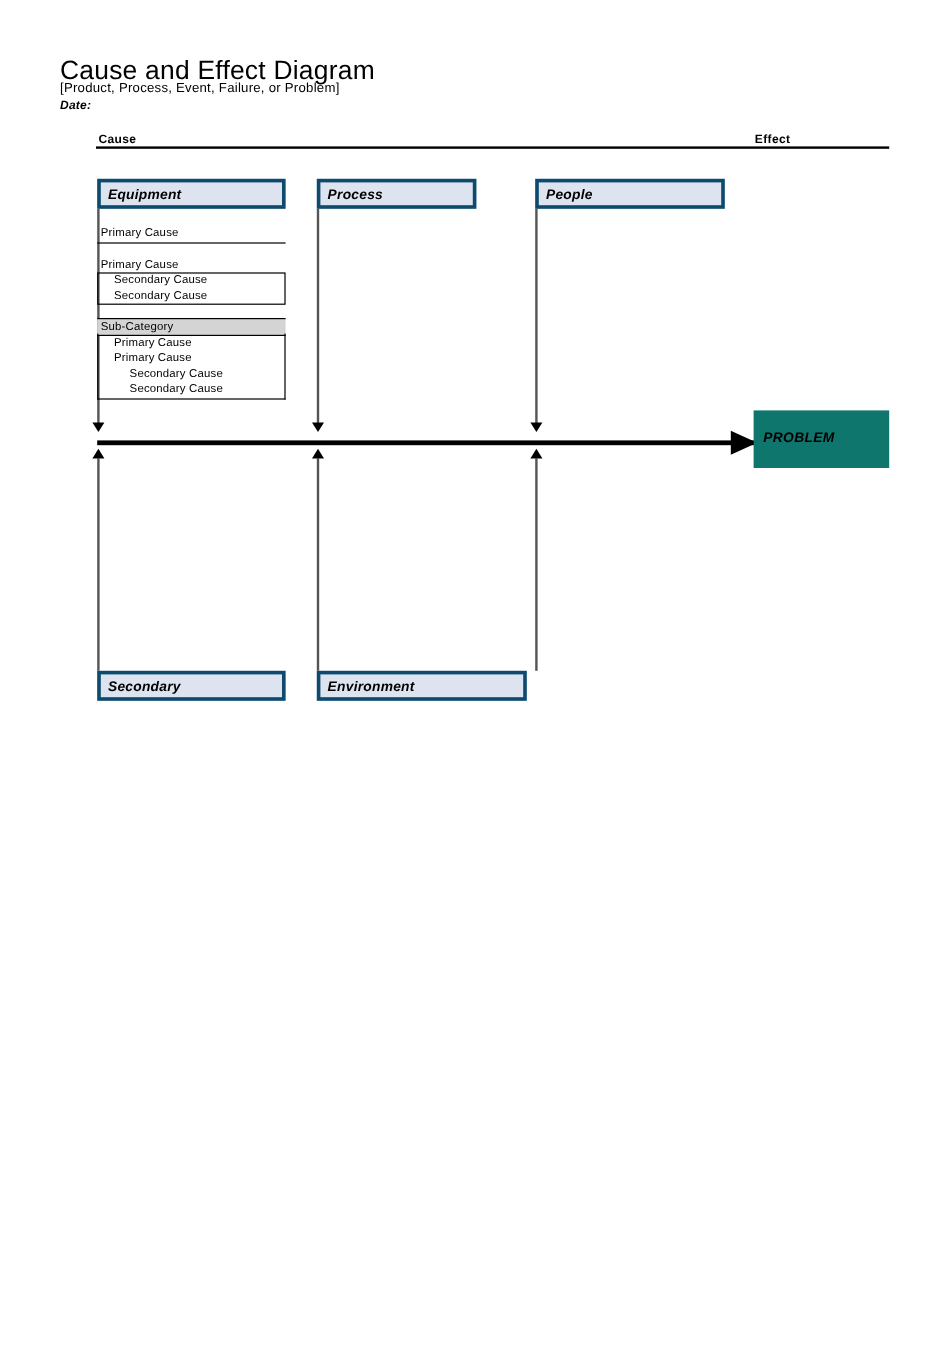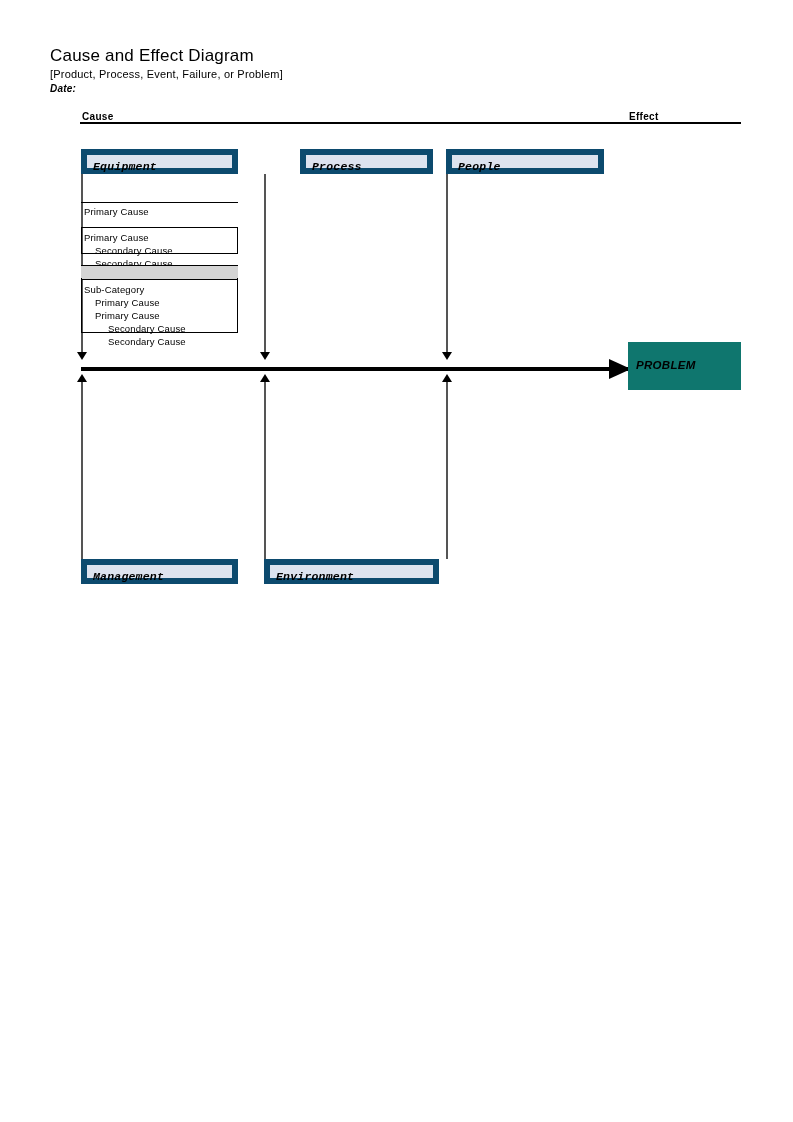--- a/index.html
+++ b/index.html
@@ -7,21 +7,21 @@
     width:793px;height:1122px;position:relative;overflow:hidden;
     font-family:"Liberation Sans","DejaVu Sans",sans-serif;
     color:#000000;
     -webkit-font-smoothing:antialiased;
   }
   .page{position:absolute;left:0;top:0;width:793px;height:1122px;}
 
   
   #doc-title{
     position:absolute;left:50px;top:46px;
-    font-size:17px;letter-spacing:.2px;color:#000;white-space:nowrap;
+    font-size:22px;letter-spacing:.2px;color:#000;white-space:nowrap;
   }
   #doc-subtitle{
     position:absolute;left:50px;top:68px;
     font-size:11px;letter-spacing:.2px;white-space:nowrap;
   }
   #doc-date{
     position:absolute;left:50px;top:83px;
     font-size:10px;font-style:italic;font-weight:600;letter-spacing:.2px;white-space:nowrap;
   }
 
@@ -34,23 +34,22 @@
     font-size:10px;font-weight:bold;letter-spacing:.3px;white-space:nowrap;
   }
   #label-effect{
     position:absolute;left:629px;top:111px;
     font-size:10px;font-weight:bold;letter-spacing:.3px;white-space:nowrap;
   }
 
   
   .cat-box{
     position:absolute;height:25px;
-    background:#dde3ef;border:6px solid #0c4a6e;
+    background:#dde3ef;border:3px solid #0c4a6e;
     box-sizing:border-box;
-    font-family:Liberation Mono, monospace;
   }
   .cat-box .cat-label{
     position:absolute;left:6px;top:5px;
     font-size:11.5px;font-style:italic;font-weight:bold;letter-spacing:.2px;
     white-space:nowrap;
   }
 
   
   .rib{
     position:absolute;width:2px;background:#555;
@@ -84,21 +83,21 @@
     background:#0f766e;
   }
   #problem-label{
     position:absolute;left:8px;top:17px;
     font-size:11.5px;font-style:italic;font-weight:bold;letter-spacing:.3px;
     white-space:nowrap;
   }
 
   
   .cause-line{
-    position:absolute;font-size:9.5px;letter-spacing:.15px;white-space:nowrap;margin-top:17px;
+    position:absolute;font-size:9.5px;letter-spacing:.15px;white-space:nowrap;
   }
   .hr-thin{
     position:absolute;height:1px;background:#000;
   }
   .subcat-band{
     position:absolute;background:#d4d4d4;border-top:1px solid #000;border-bottom:1px solid #000;
   }
   .box-outline{
     position:absolute;border:1px solid #000;box-sizing:border-box;
   }
@@ -112,29 +111,29 @@
   <div id="doc-subtitle">[Product, Process, Event, Failure, or Problem]</div>
   <div id="doc-date">Date:</div>
 
   <div id="label-cause">Cause</div>
   <div id="label-effect">Effect</div>
   <div id="spine-rule"></div>
 
   <div class="cat-box" style="left:81px;top:149px;width:157px;">
     <span class="cat-label">Equipment</span>
   </div>
-  <div class="cat-box" style="left:264px;top:149px;width:133px;margin-left:36px;">
+  <div class="cat-box" style="left:264px;top:149px;width:133px;">
     <span class="cat-label">Process</span>
   </div>
   <div class="cat-box" style="left:446px;top:149px;width:158px;">
     <span class="cat-label">People</span>
   </div>
 
   <div class="cat-box" style="left:81px;top:559px;width:157px;">
-    <span class="cat-label">Management</span>
+    <span class="cat-label">Secondary</span>
   </div>
   <div class="cat-box" style="left:264px;top:559px;width:175px;">
     <span class="cat-label">Environment</span>
   </div>
 
   <div class="rib" style="left:81px;top:174px;height:182px;"></div>
   <div class="arrow-down" style="left:77px;top:352px;"></div>
   <div class="rib" style="left:81px;top:382px;height:177px;"></div>
   <div class="arrow-up" style="left:77px;top:374px;"></div>
 

